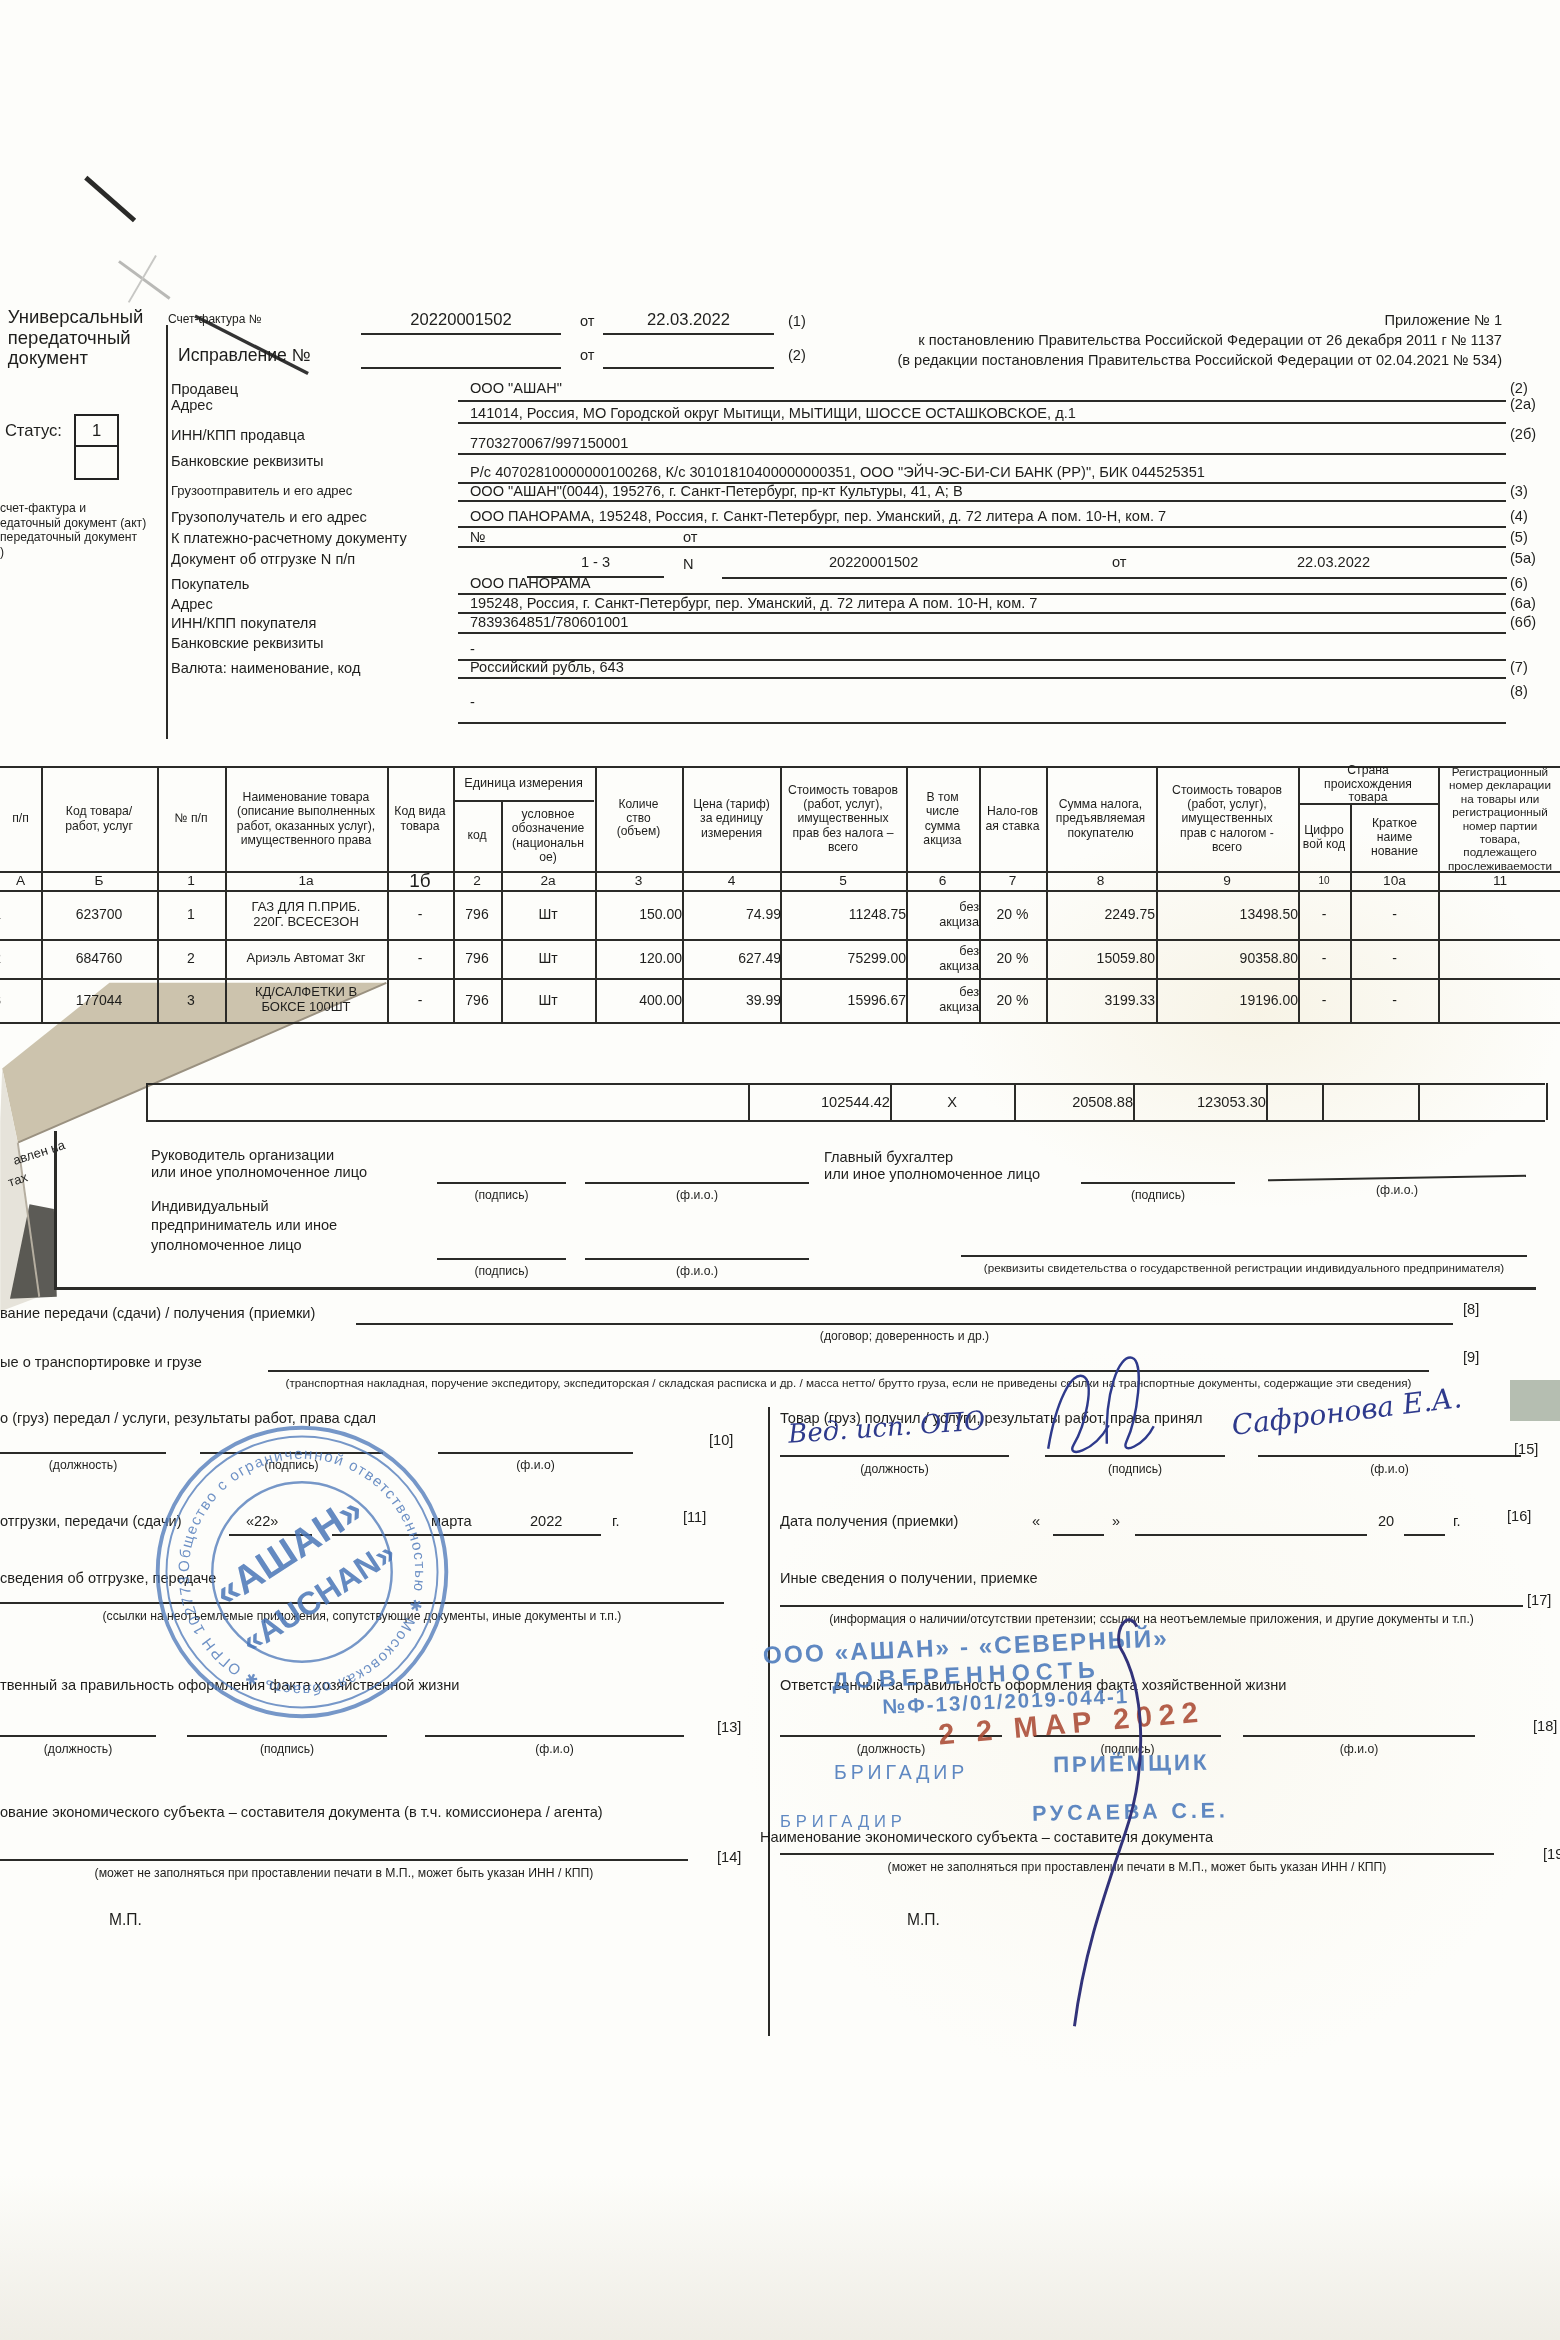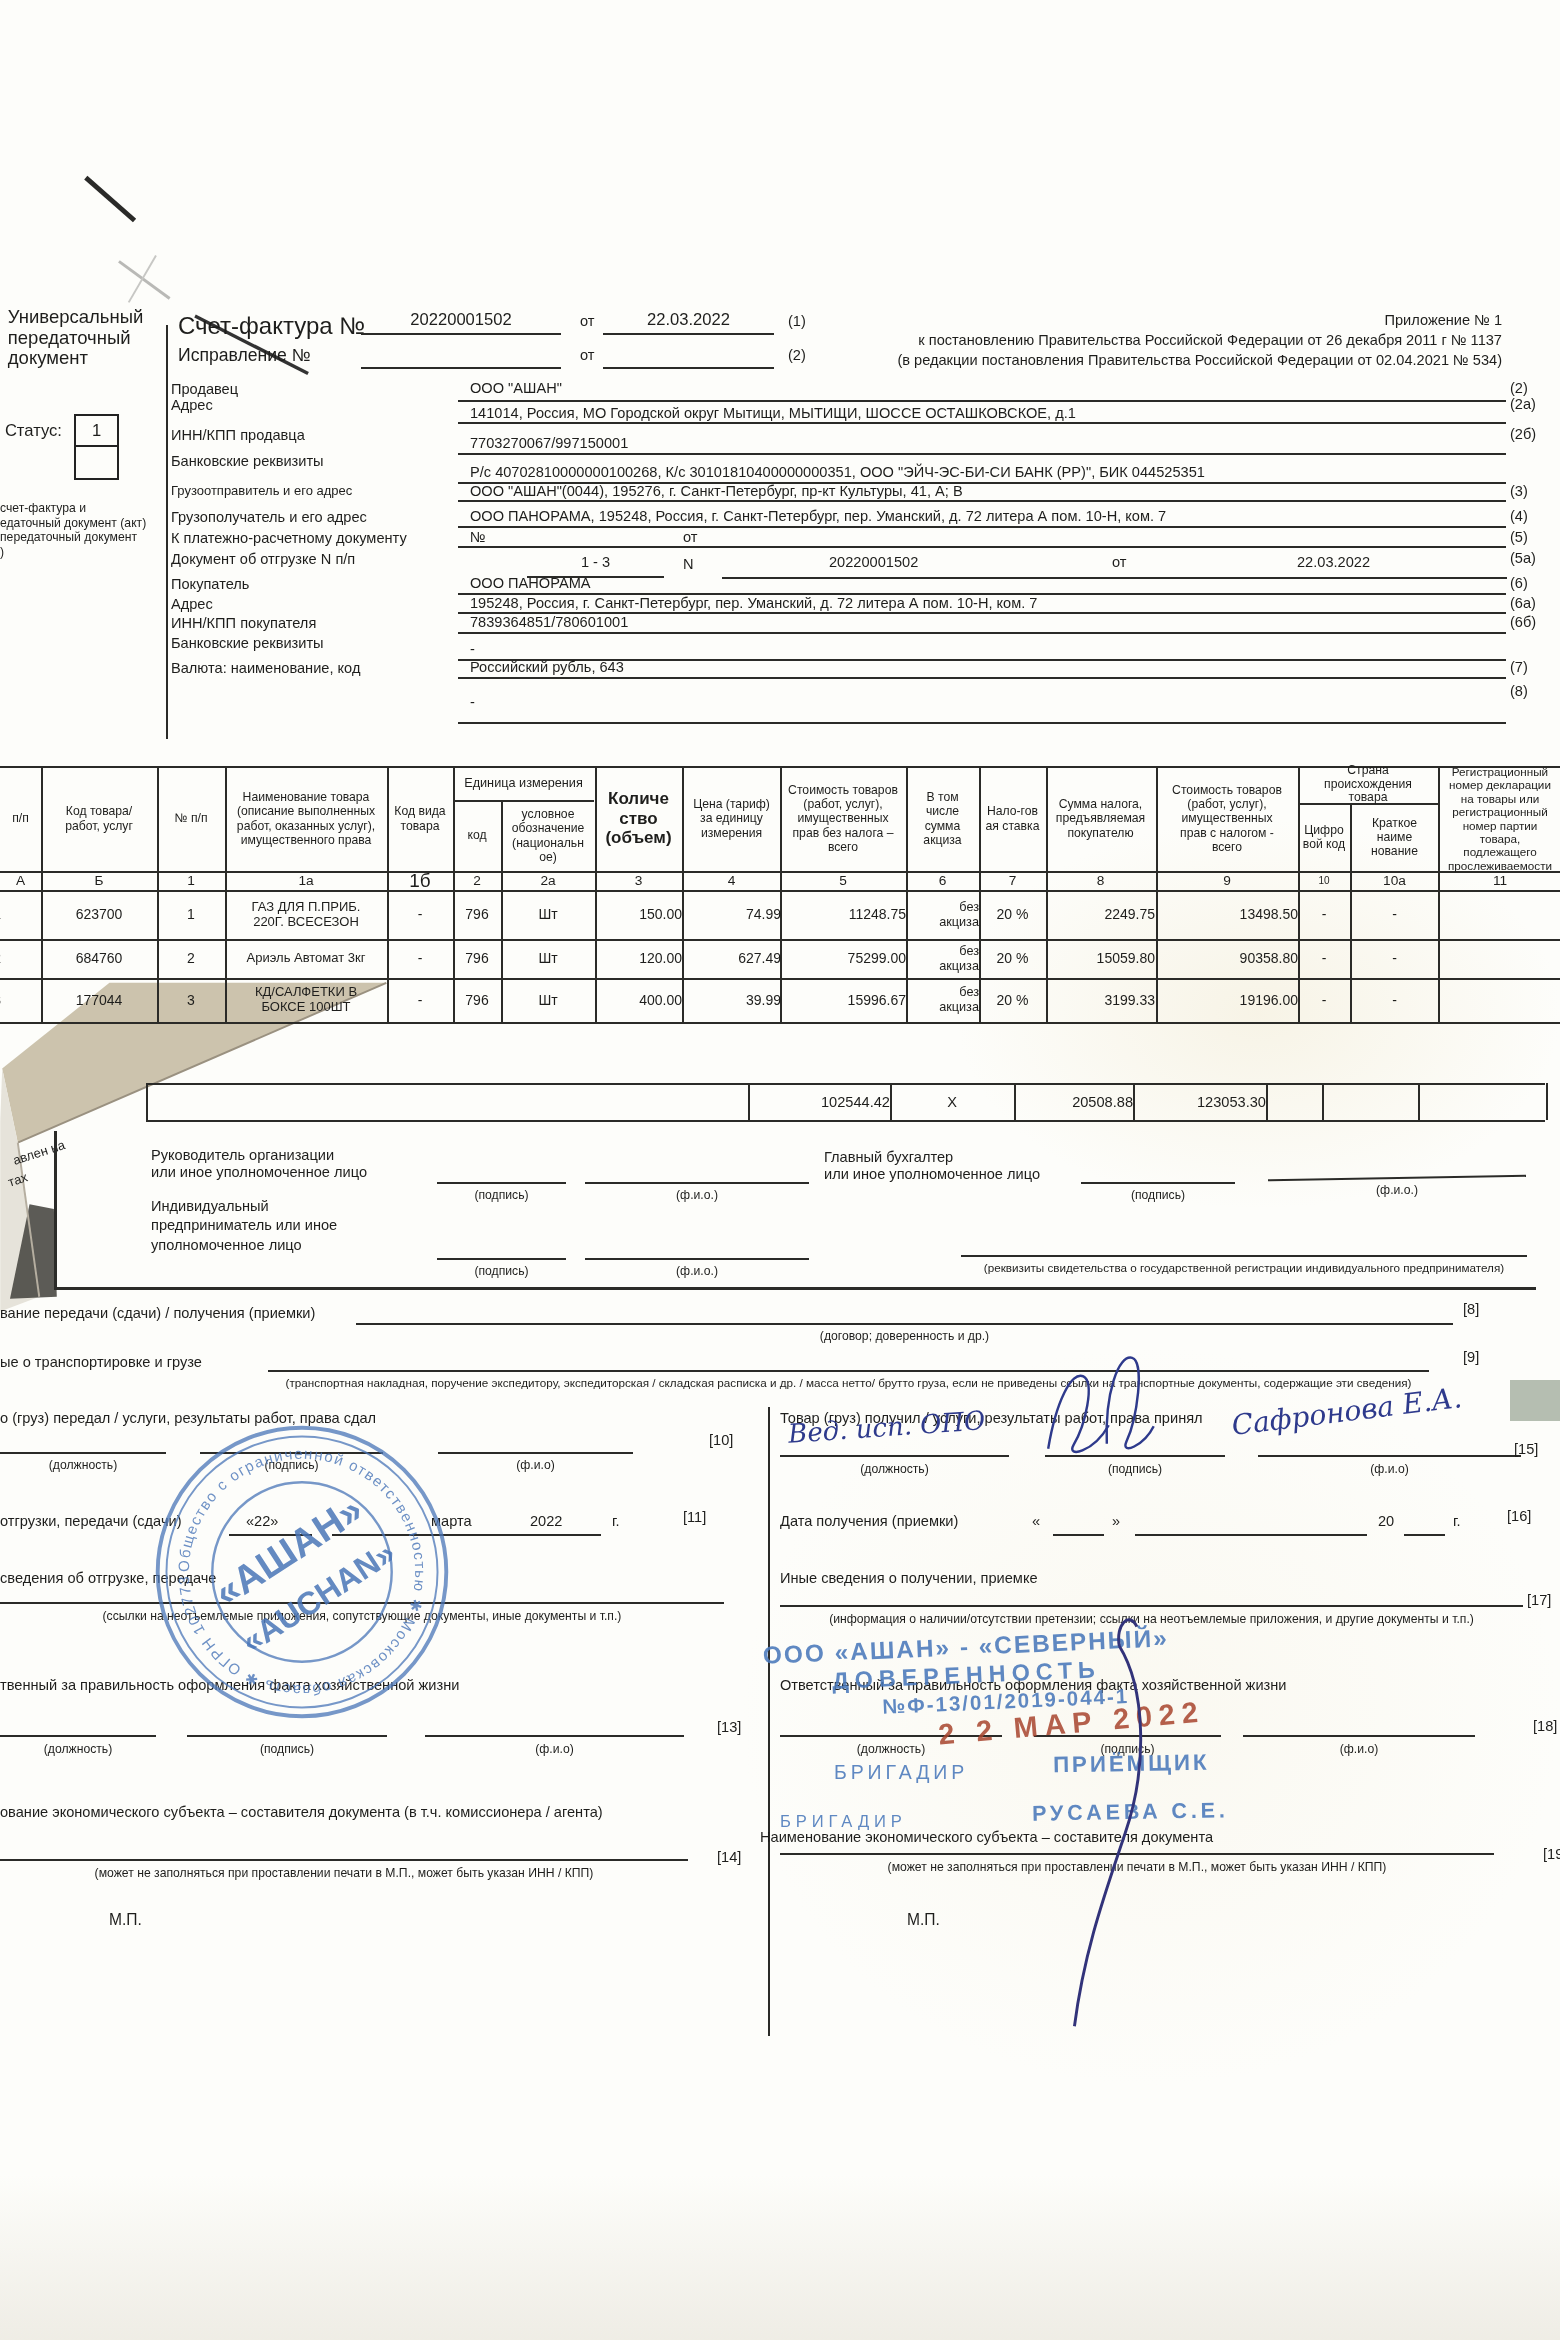--- a/index.html
+++ b/index.html
@@ -32,21 +32,21 @@
   <svg class="abs" style="left:0;top:0;" width="390" height="439" viewBox="0 0 400 450">
     <line x1="88" y1="182" x2="138" y2="226" stroke="#2a2a28" stroke-width="5"></line>
     <line x1="122" y1="268" x2="174" y2="306" stroke="#b9b9b6" stroke-width="3"></line>
     <line x1="160" y1="262" x2="132" y2="310" stroke="#c7c7c4" stroke-width="2"></line>
     <line x1="200" y1="324" x2="316" y2="383" stroke="#333" stroke-width="3.5"></line>
   </svg>
 
   <div class="t pre" style="left:7.8px;top:307px;width:156px;font-size:18.5px;line-height:1.12;white-space:normal;">Универсальный передаточный документ</div>
   <div class="vl" style="left:166px;top:325px;height:414px;"></div>
 
-  <div class="t" style="left:178px;top:312px;font-size:24px;">Счет-фактура №</div>
+  <div class="t" style="left:168px;top:312px;font-size:12px;">Счет-фактура №</div>
   <div class="t c ul" style="left:361px;top:310px;width:200px;height:23.4px;font-size:16.6px;">20220001502</div>
   <div class="t" style="left:580px;top:313px;">от</div>
   <div class="t c ul" style="left:603px;top:310px;width:171px;height:23.4px;font-size:16.6px;">22.03.2022</div>
   <div class="mark" style="left:788px;top:313px;">(1)</div>
 
   <div class="t" style="left:178px;top:345px;font-size:17.6px;">Исправление №</div>
   <div class="abs ul" style="left:361px;top:345px;width:200px;height:21.5px;"></div>
   <div class="t" style="left:580px;top:347px;">от</div>
   <div class="abs ul" style="left:603px;top:345px;width:171px;height:21.5px;"></div>
   <div class="mark" style="left:788px;top:347px;">(2)</div>
@@ -317,21 +317,21 @@
     <div style="position: absolute; left: 41px; top: 766px; width: 116px; height: 105px; font-size: 12.2px; display: flex; align-items: center; justify-content: center; white-space: pre-line; line-height: 1.15; text-align: center; padding: 0px 2px; box-sizing: border-box;">Код  товара/
 работ, услуг</div>
     <div style="position: absolute; left: 157px; top: 766px; width: 68px; height: 105px; font-size: 12.2px; display: flex; align-items: center; justify-content: center; white-space: pre-line; line-height: 1.15; text-align: center; padding: 0px 2px; box-sizing: border-box;">№ п/п</div>
     <div style="position: absolute; left: 225px; top: 766px; width: 162px; height: 105px; font-size: 12.2px; display: flex; align-items: center; justify-content: center; white-space: pre-line; line-height: 1.15; text-align: center; padding: 0px 2px; box-sizing: border-box;">Наименование товара (описание выполненных работ, оказанных услуг), имущественного права</div>
     <div style="position: absolute; left: 387px; top: 766px; width: 66px; height: 105px; font-size: 12.2px; display: flex; align-items: center; justify-content: center; white-space: pre-line; line-height: 1.15; text-align: center; padding: 0px 2px; box-sizing: border-box;">Код вида товара</div>
     <div style="position: absolute; left: 453px; top: 800px; width: 48px; height: 71px; font-size: 12.2px; display: flex; align-items: center; justify-content: center; white-space: pre-line; line-height: 1.15; text-align: center; padding: 0px 2px; box-sizing: border-box;">код</div>
     <div style="position: absolute; left: 501px; top: 800px; width: 94px; height: 71px; font-size: 12.2px; display: flex; align-items: center; justify-content: center; white-space: pre-line; line-height: 1.15; text-align: center; padding: 0px 2px; box-sizing: border-box;">условное
 обозначение
 (национальн
 ое)</div>
-    <div style="position: absolute; left: 595px; top: 766px; width: 87px; height: 105px; font-size: 17px; display: flex; align-items: center; justify-content: center; white-space: pre-line; line-height: 1.15; text-align: center; padding: 0px 6px; box-sizing: border-box; font-weight: bold;">Количе
+    <div style="position: absolute; left: 595px; top: 766px; width: 87px; height: 105px; font-size: 12px; display: flex; align-items: center; justify-content: center; white-space: pre-line; line-height: 1.15; text-align: center; padding: 0px 6px; box-sizing: border-box;">Количе
 ство
 (объем)</div>
     <div style="position: absolute; left: 682px; top: 766px; width: 99px; height: 105px; font-size: 12.2px; display: flex; align-items: center; justify-content: center; white-space: pre-line; line-height: 1.15; text-align: center; padding: 0px 2px; box-sizing: border-box;">Цена (тариф)
 за единицу
 измерения</div>
     <div style="position: absolute; left: 780px; top: 766px; width: 126px; height: 105px; font-size: 12.2px; display: flex; align-items: center; justify-content: center; white-space: pre-line; line-height: 1.15; text-align: center; padding: 0px 2px; box-sizing: border-box;">Стоимость товаров
 (работ, услуг),
 имущественных
 прав без налога –
 всего</div>

